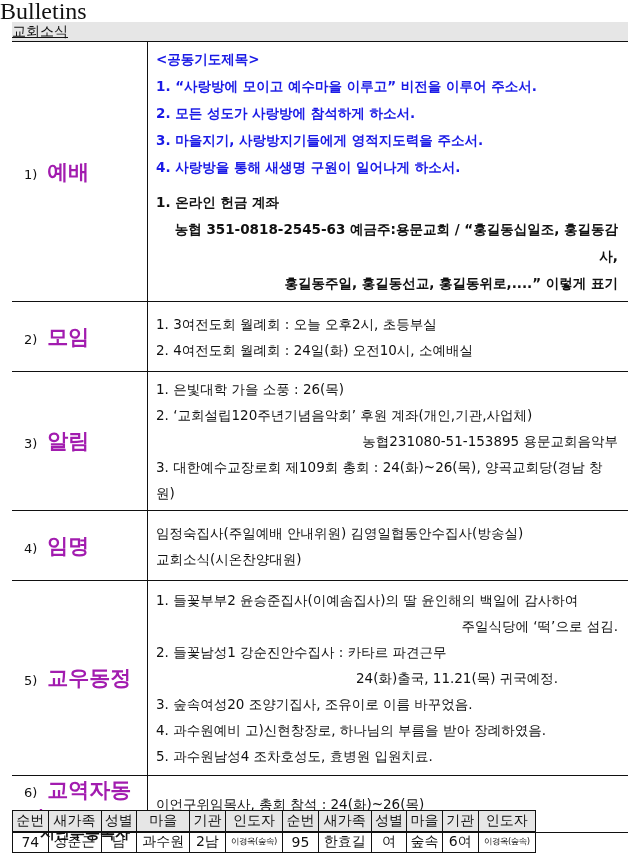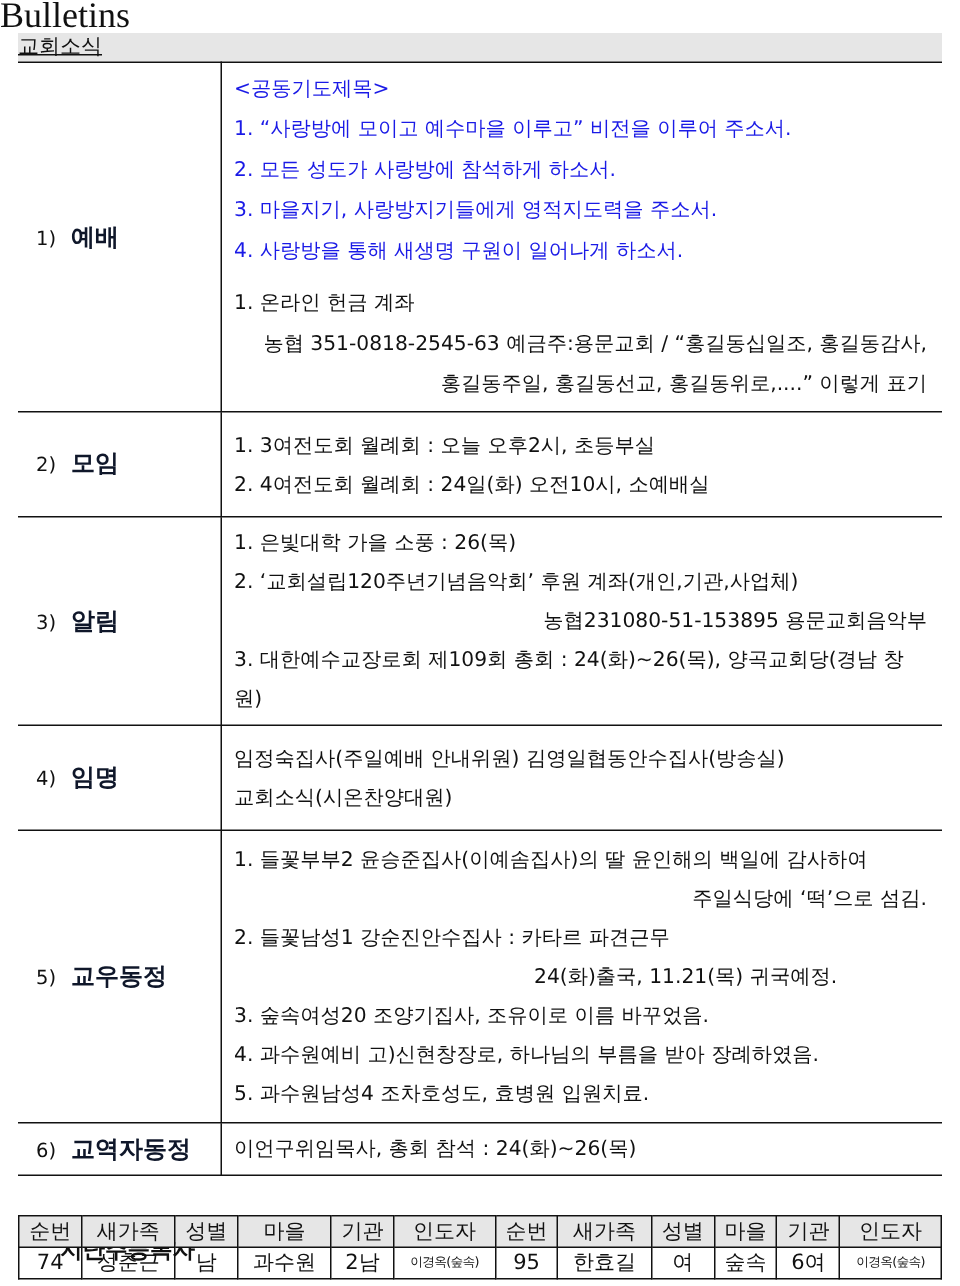--- a/index.html
+++ b/index.html
@@ -11,47 +11,47 @@
   .subtitle { position:absolute; left:12px; top:22px; width:616px; height:19px;
               background:#e6e6e6; text-align:left; font-size:14px; line-height:19px; }
   .subtitle span { text-decoration:underline; }
   table.main { position:absolute; left:12px; top:41px; width:616px;
                border-collapse:collapse; }
   table.main td { border-top:1.5px solid #111; border-bottom:1.5px solid #111;
                   vertical-align:middle; padding:0; }
   table.main td.label { width:135px; border-right:1px solid #111; }
   .label-inner { padding-left:12px; font-size:14px; }
   .label-inner .num { font-size:13px; margin-right:10px; }
-  .label-inner .name { font-weight:bold; font-size:16px; color:#0f172a; }
+  .label-inner .name { font-weight:bold; font-size:21px; color:#a21caf; }
   .content { padding:4px 10px 4px 8px; font-size:13.5px; line-height:26px; }
   .blue { color:#1a1ae6; }
   .indent { padding-left:14px;text-align:right; }
   .right-line { padding-left:200px; }
   .reg-title { position:absolute; left:40px; top:788px; font-weight:bold;
                font-size:15px;margin-top:36px; }
-  table.reg { position:absolute; left:12px; top:810px; width:616px;
+  table.reg { position:absolute; left:12px; top:810px; width:524px;
               border-collapse:collapse; font-size:14px; }
   table.reg td { border:1px solid #111; text-align:center; height:20px; padding:0; }
   table.reg tr.head td { background:#e6e6e6; }
   .tiny { font-size:8.5px; letter-spacing:-0.5px; }
 </style>
 </head>
 <body>
 
 <div class="title">Bulletins</div>
 <div class="subtitle"><span>교회소식</span></div>
 
 <table class="main">
   <tbody>
       <tr style="height:233px">
     <td class="label">
       <div class="label-inner"><span class="num">1)</span><span class="name">예배</span></div>
     </td>
     <td>
-      <div class="content" style="line-height:27px;">
+      <div class="content" style="line-height:27px;font-weight:bold;">
         <div class="blue">&lt;공동기도제목&gt;</div>
         <div class="blue">1. “사랑방에 모이고 예수마을 이루고” 비전을 이루어 주소서.</div>
         <div class="blue">2. 모든 성도가 사랑방에 참석하게 하소서.</div>
         <div class="blue">3. 마을지기, 사랑방지기들에게 영적지도력을 주소서.</div>
         <div class="blue">4. 사랑방을 통해 새생명 구원이 일어나게 하소서.</div>
         <div style="height:8px"></div>
         <div>1. 온라인 헌금 계좌</div>
         <div class="indent">농협 351-0818-2545-63 예금주:용문교회 / “홍길동십일조, 홍길동감사,</div>
         <div class="indent">홍길동주일, 홍길동선교, 홍길동위로,....” 이렇게 표기</div>
       </div>

